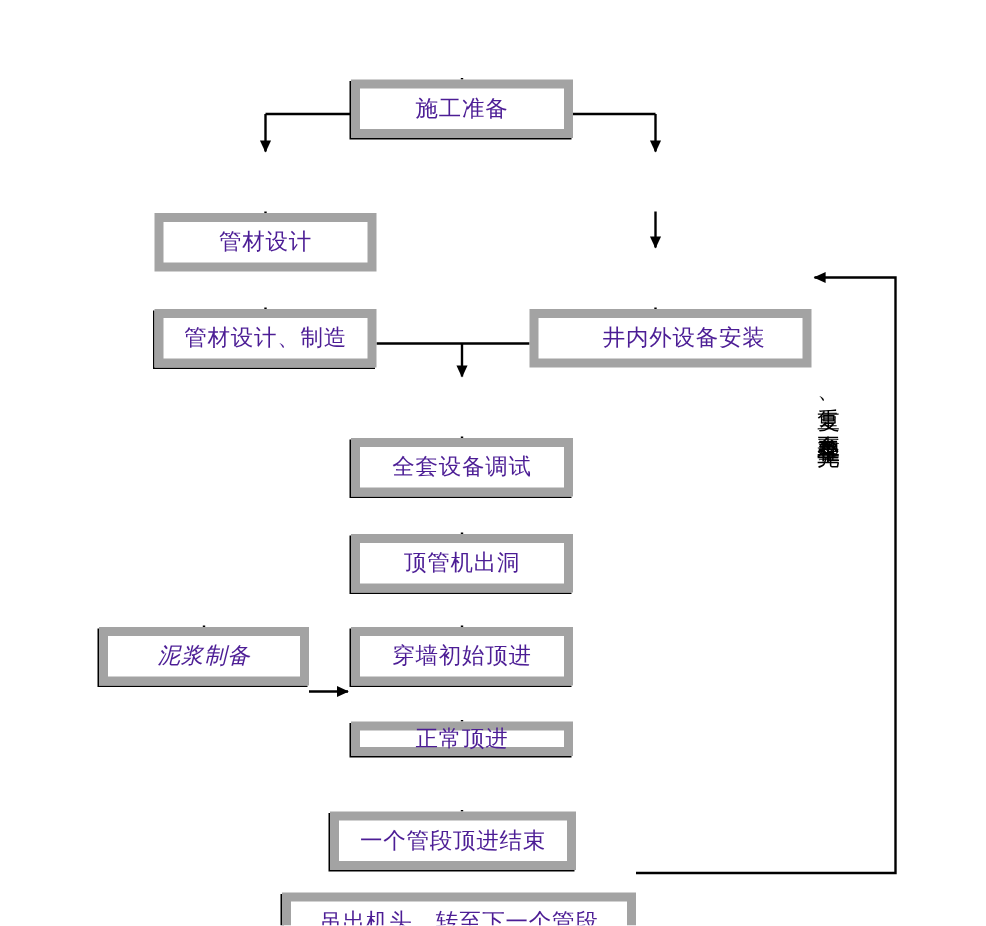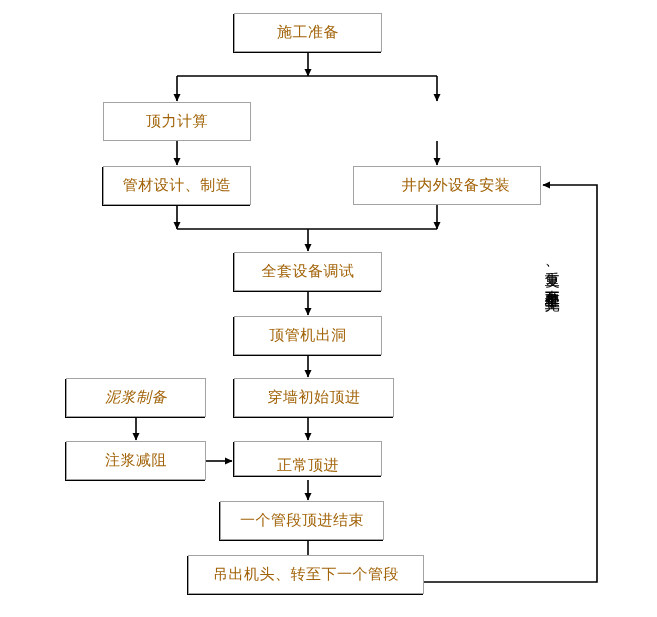--- a/index.html
+++ b/index.html
@@ -21,29 +21,30 @@
     position: absolute;
     left: 0;
     top: 0;
     width: 657px;
     height: 617px;
   }
   .node {
     position: absolute;
     box-sizing: border-box;
     background: #ffffff;
-    border: 1px solid #a3a3a3;
+    border: 6px solid #a3a3a3;
     display: flex;
     align-items: center;
     justify-content: center;
-    color: #a16207;
+    color: #4c1d95;
     font-size: 15px;
     letter-spacing: 0.5px;
     white-space: nowrap;
     z-index: 2;
+    margin-top: 40px;
   }
   
   .node.shadowed {
     box-shadow: -1px 1px 0 0 #000000;
   }
   .vlabel {
     position: absolute;
     color: #000000;
     font-size: 15px;
     line-height: 1.02;
@@ -96,21 +97,21 @@
 
       <polyline points="424,582 597,582 597,185 543,185" marker-end="url(#arrowhead)"></polyline>
     </g>
   </svg>
 
   <div class="node shadowed" style="left:234px;top:13px;width:148px;height:39px;">
     <span>施工准备</span>
   </div>
 
   <div class="node" style="left:103px;top:102px;width:148px;height:39px;">
-    <span>顶力计算</span>
+    <span>管材设计</span>
   </div>
 
 
   <div class="node shadowed" style="left:103px;top:166px;width:148px;height:39px;">
     <span>管材设计、制造</span>
   </div>
 
   <div class="node" style="left:353px;top:166px;width:188px;height:39px;padding-left:18px;">
     <span>井内外设备安装</span>
   </div>
@@ -120,29 +121,26 @@
   </div>
 
   <div class="node shadowed" style="left:234px;top:316px;width:148px;height:39px;">
     <span>顶管机出洞</span>
   </div>
 
   <div class="node shadowed" style="left:66px;top:378px;width:140px;height:39px;font-style:italic;">
     <span>泥浆制备</span>
   </div>
 
-  <div class="node shadowed" style="left:234px;top:378px;width:160px;height:39px;">
+  <div class="node shadowed" style="left:234px;top:378px;width:148px;height:39px;">
     <span>穿墙初始顶进</span>
   </div>
 
-  <div class="node shadowed" style="left:66px;top:441px;width:140px;height:39px;">
-    <span>注浆减阻</span>
-  </div>
 
-  <div class="node shadowed" style="left:234px;top:441px;width:148px;height:35px;align-items:flex-end;">
+  <div class="node shadowed" style="left:234px;top:441px;width:148px;height:23px;">
     <span>正常顶进</span>
   </div>
 
   <div class="node shadowed" style="left:220px;top:501px;width:164px;height:39px;">
     <span>一个管段顶进结束</span>
   </div>
 
   <div class="node shadowed" style="left:188px;top:555px;width:236px;height:39px;">
     <span>吊出机头、转至下一个管段</span>
   </div>

